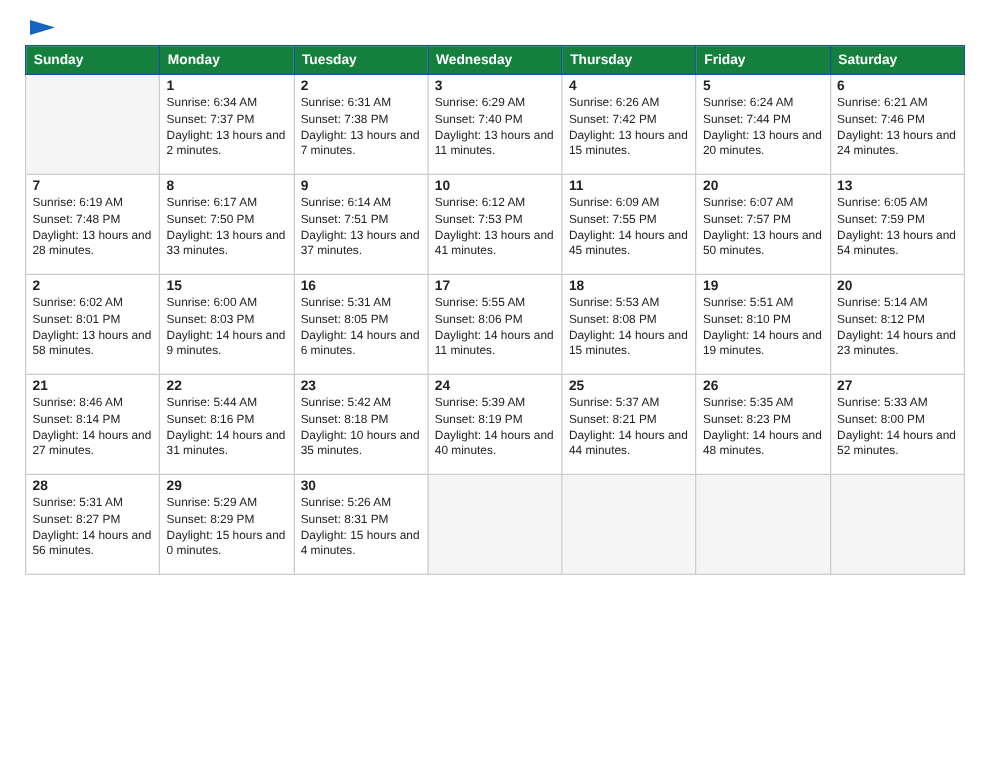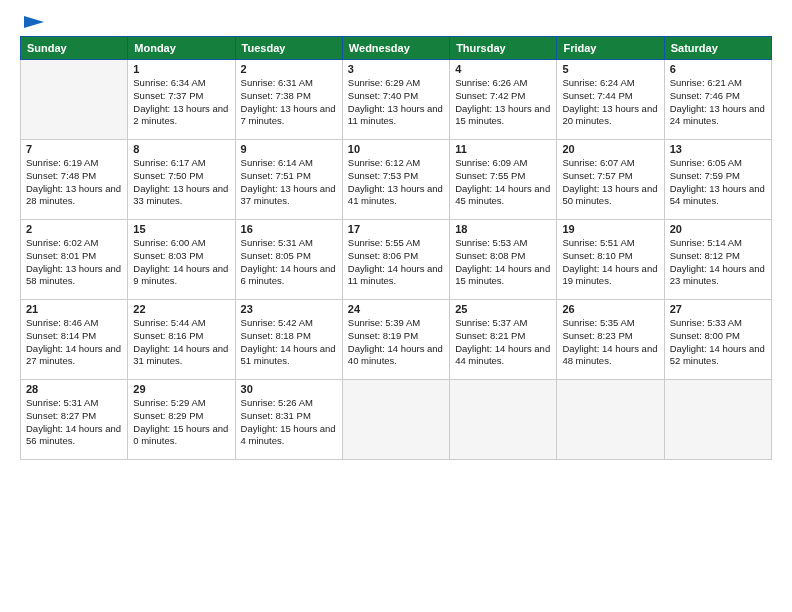--- a/index.html
+++ b/index.html
@@ -248,21 +248,21 @@
           <td>
         <span class="day-number">22</span>
         <span class="cell-line">Sunrise: 5:44 AM</span>
         <span class="cell-line">Sunset: 8:16 PM</span>
         <span class="cell-line">Daylight: 14 hours and 31 minutes.</span>
       </td>
           <td>
         <span class="day-number">23</span>
         <span class="cell-line">Sunrise: 5:42 AM</span>
         <span class="cell-line">Sunset: 8:18 PM</span>
-        <span class="cell-line">Daylight: 14 hours and 51 minutes.</span>
+        <span class="cell-line">Daylight: 10 hours and 35 minutes.</span>
       </td>
           <td>
         <span class="day-number">24</span>
         <span class="cell-line">Sunrise: 5:39 AM</span>
         <span class="cell-line">Sunset: 8:19 PM</span>
         <span class="cell-line">Daylight: 14 hours and 40 minutes.</span>
       </td>
           <td>
         <span class="day-number">25</span>
         <span class="cell-line">Sunrise: 5:37 AM</span>

